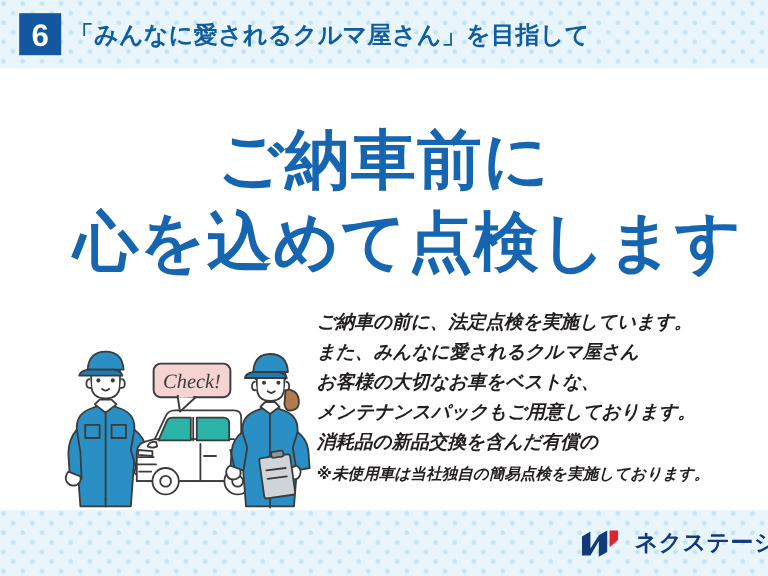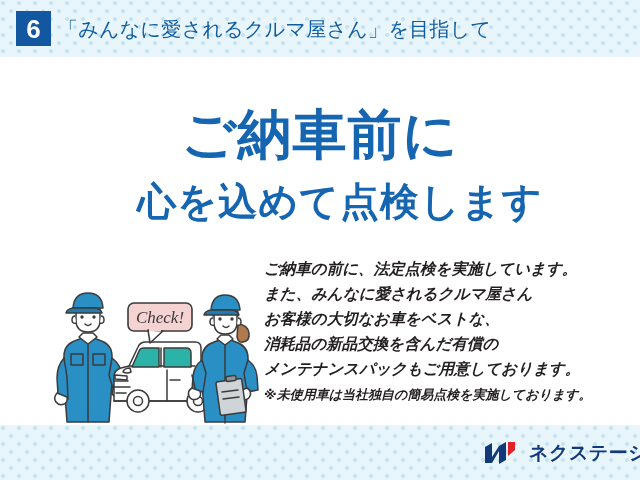--- a/index.html
+++ b/index.html
@@ -27,35 +27,35 @@
     position:absolute;left:16px;top:11px;width:35px;height:35px;
     background:#1257a0;display:flex;align-items:center;justify-content:center;
   }
   #step-badge span{
     color:#ffffff;font-size:26px;font-weight:bold;line-height:1;
     letter-spacing:0;
   }
   #header-title{
     position:absolute;left:58px;top:13px;height:32px;
     display:flex;align-items:center;
-    color:#0f5c9e;font-size:20px;font-weight:normal;
+    color:#0f5c9e;font-size:20px;font-weight:bold;
     letter-spacing:0.3px;white-space:nowrap;
   }
 
   
   #headline{
     position:absolute;left:0;top:74px;width:640px;
     text-align:center;color:#1565b0;
     font-weight:bold;letter-spacing:1px;margin-top:29px;
   }
   #headline .hl-line1{
     display:block;font-size:54px;line-height:62px;
   }
   #headline .hl-line2{
-    display:block;font-size:39px;line-height:62px;margin-top:6px;padding-left:40px;
+    display:block;font-size:54px;line-height:62px;margin-top:6px;padding-left:40px;
   }
 
   
   #body-copy{
     position:absolute;left:264px;top:256px;width:360px;
     color:#231f20;
   }
   #body-copy p{
     margin:0;font-size:15.5px;line-height:25px;font-weight:bold;
     white-space:nowrap;
@@ -225,22 +225,22 @@
 
         <path class="ln" d="M173 138 L173 143"></path>
       </g>
     </svg>
   </div>
 
   <div id="body-copy">
     <p>ご納車の前に、法定点検を実施しています。</p>
     <p>また、みんなに愛されるクルマ屋さん</p>
     <p>お客様の大切なお車をベストな、</p>
+    <p>メンテナンスパックもご用意しております。</p>
     <p>消耗品の新品交換を含んだ有償の</p>
-    <p>メンテナンスパックもご用意しております。</p>
     <p class="note">※未使用車は当社独自の簡易点検を実施しております。</p>
   </div>
 
   <div id="footer-band" class="dotband"></div>
 
   <div id="footer-logo">
     <svg id="logo-mark" viewBox="0 0 38 24" xmlns="http://www.w3.org/2000/svg">
       <path d="M1 22 L1 6 L8 2 L8 16 L15 5 L22 1 L22 19 L15 23 L15 10 L8 22 Z" fill="#123a7a"></path>
       <path d="M24 1 L31 1 L31 9 L24 15 Z" fill="#e2222b"></path>
     </svg>

